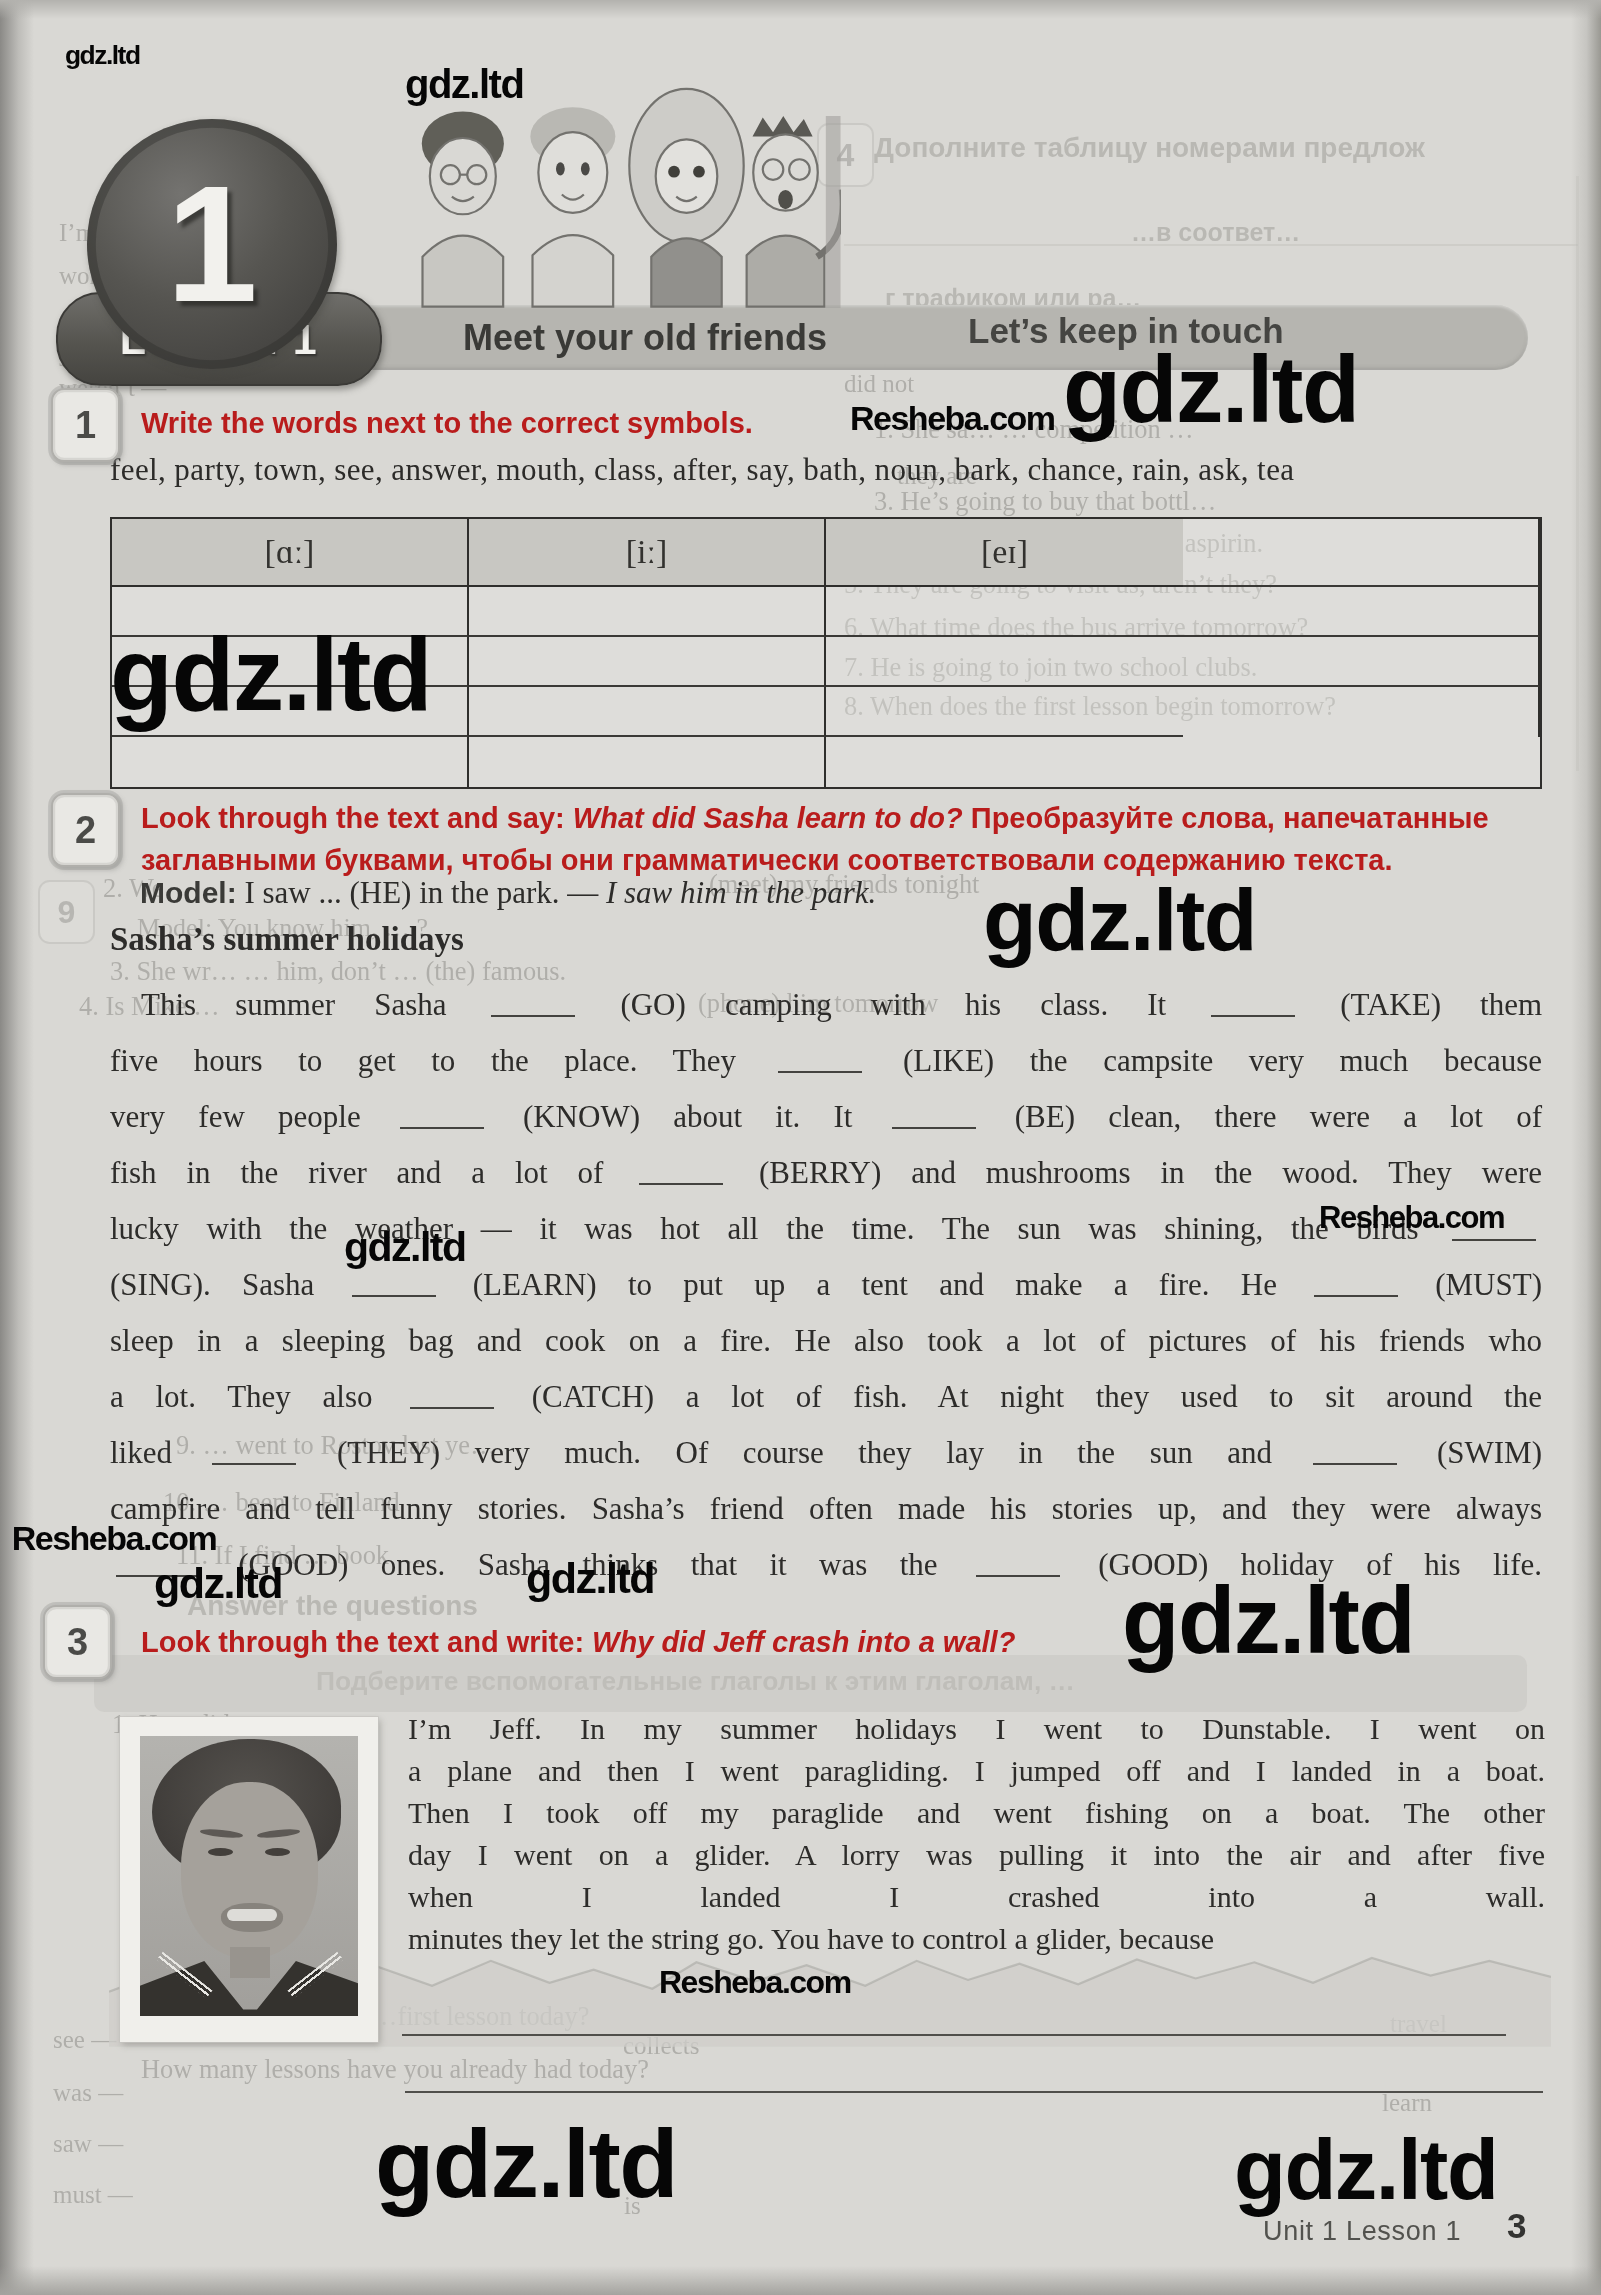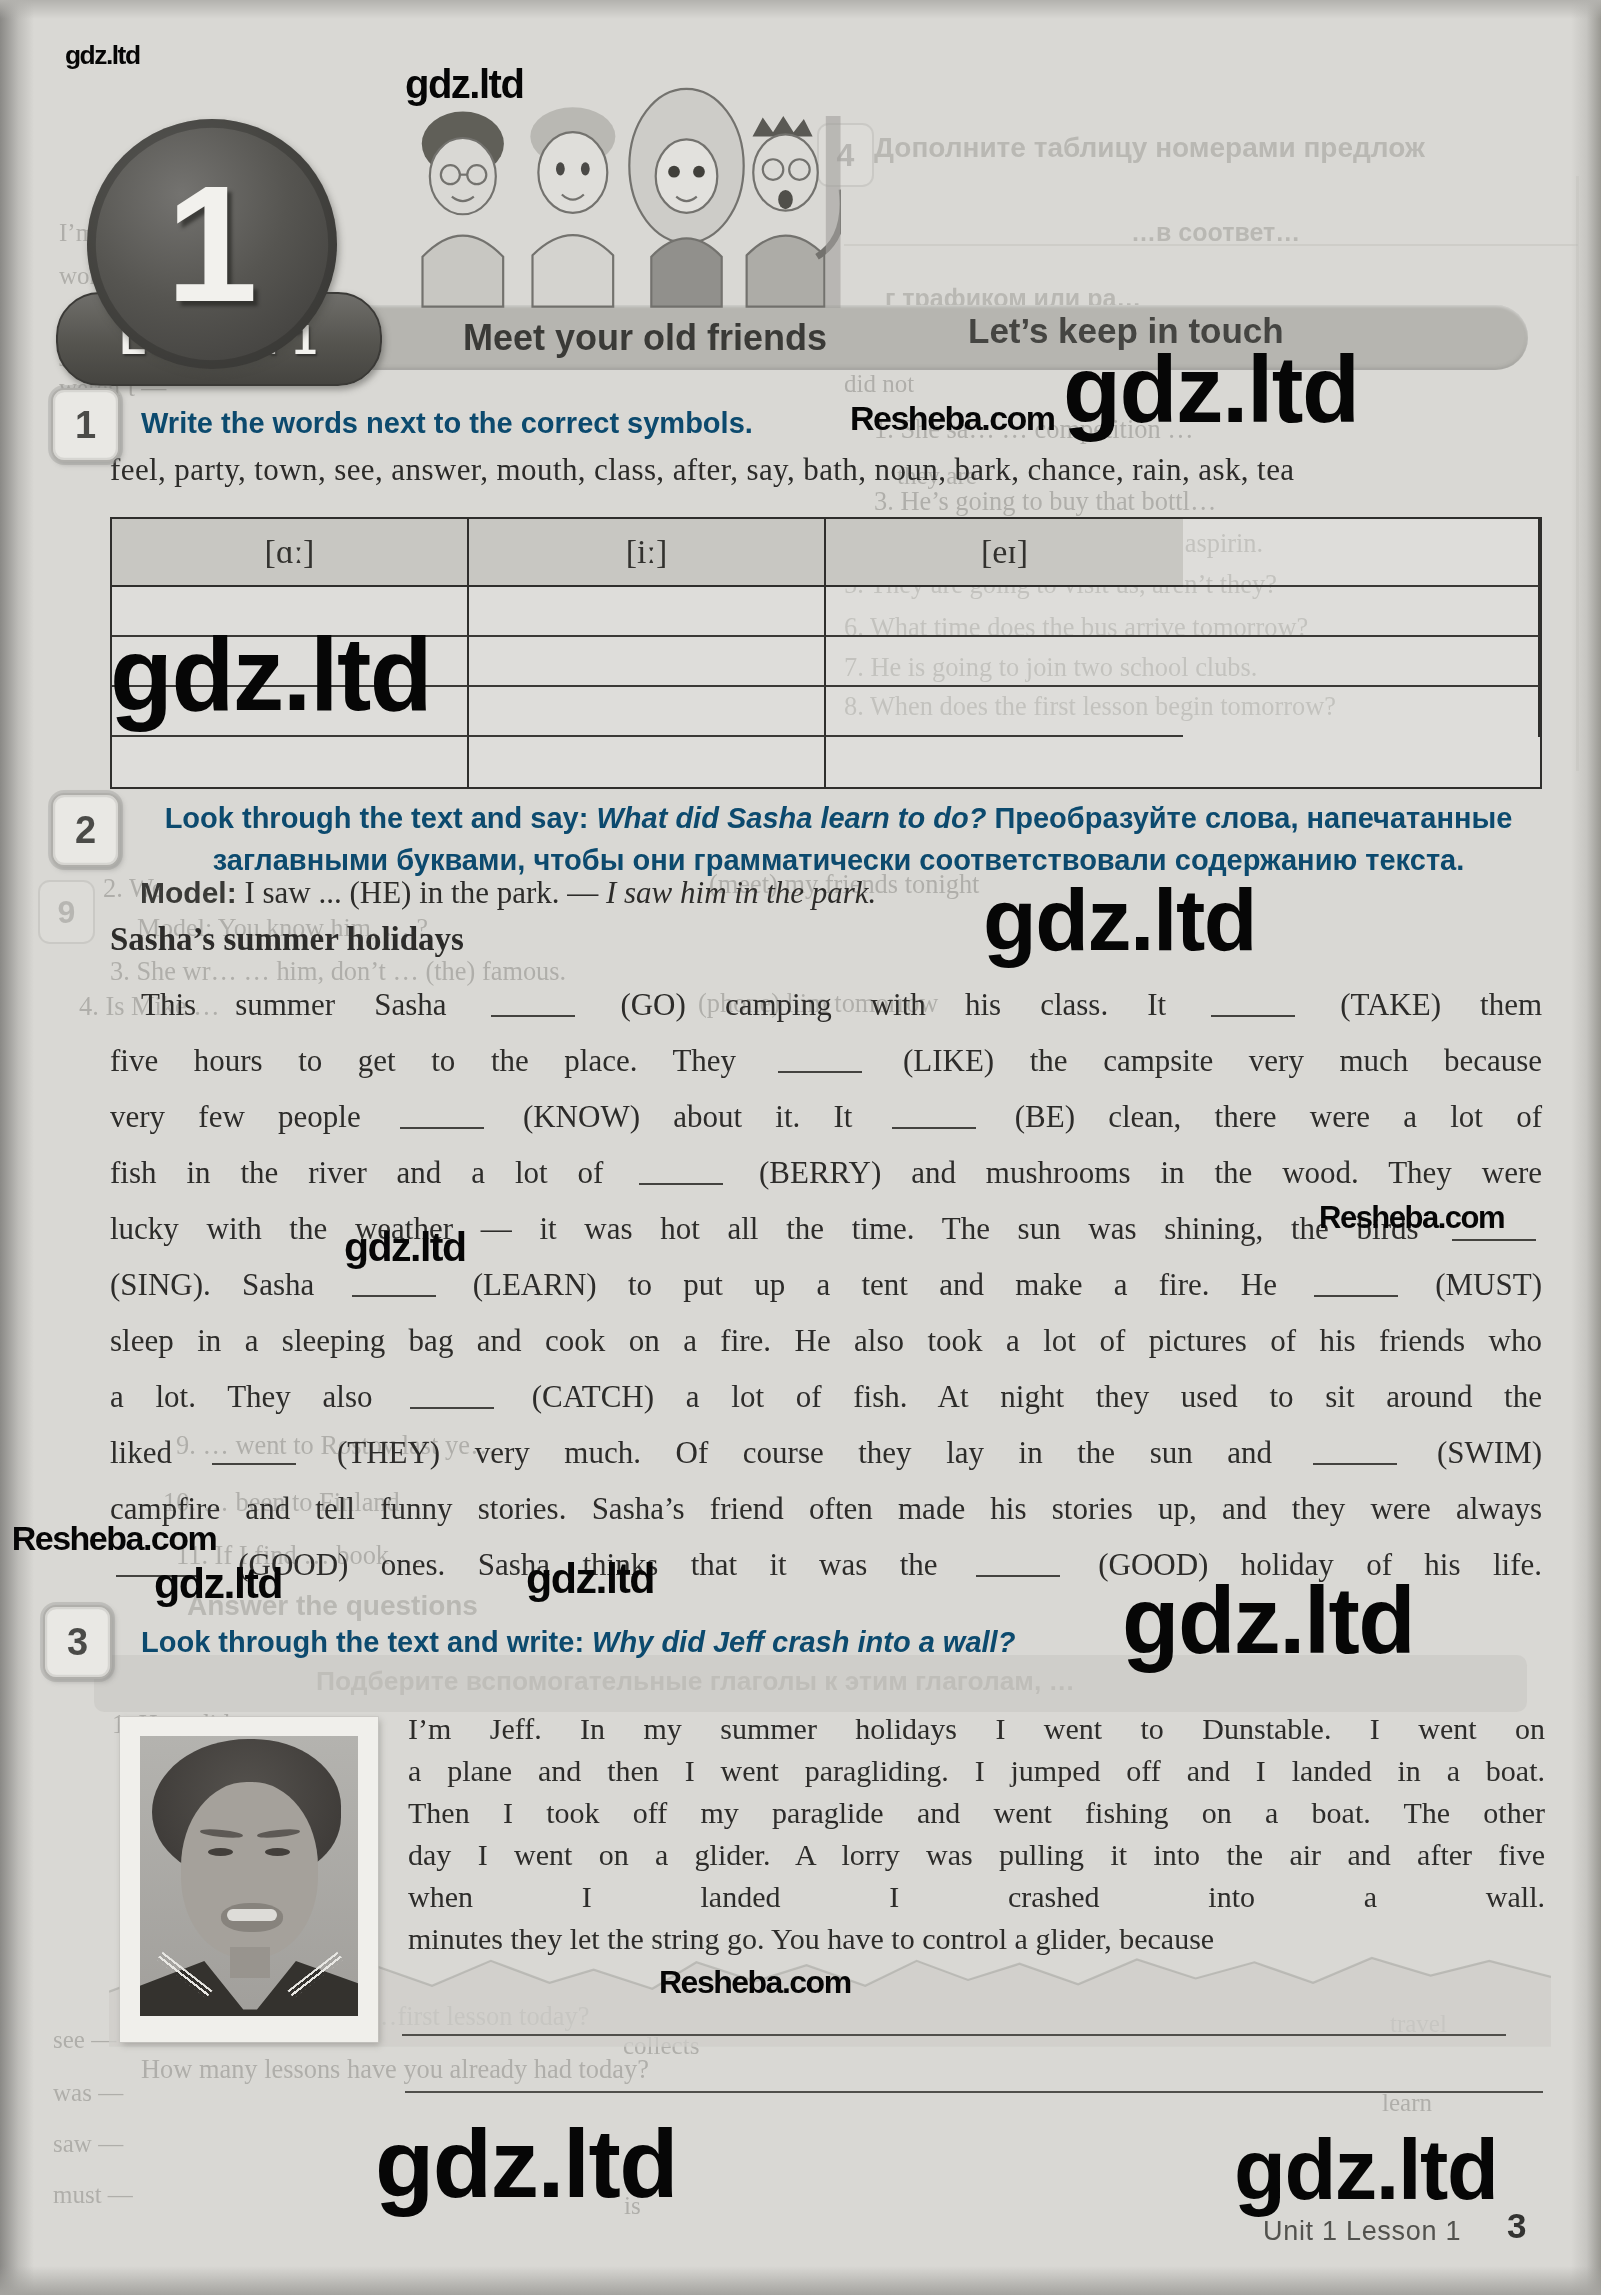--- a/index.html
+++ b/index.html
@@ -34,21 +34,21 @@
   #lesson-capsule{left:56px;top:292px;width:322px;height:90px;border-radius:44px;z-index:11;
       background:linear-gradient(180deg,#6f6e6a 0%,#55544f 55%,#454440 100%);border:2.2px solid #3b3a37;
       box-shadow:2.2px 3.7px 5.9px rgba(80,80,76,.5);display:flex;align-items:center;justify-content:center;}
   #lesson-capsule .t{font:bold 43px "Liberation Sans",sans-serif;color:#f3f2ee;letter-spacing:1.5px;text-shadow:1.5px 2.2px 2.2px rgba(30,30,28,.6);}
   #lesson-title{left:463px;top:317px;font:bold 36px "Liberation Sans",sans-serif;color:#3a3a37;z-index:12;white-space:nowrap;}
   
   .exnum{position:absolute;width:65px;height:70px;background:#e9e8e4;border:2.2px solid #b0afab;border-radius:13.2px;
       box-shadow:0 0 0 2.9px rgba(150,149,145,.35), inset 0 0 0 2.2px #d6d5d1, 2.2px 2.9px 5.1px rgba(110,110,106,.35);
       display:flex;align-items:center;justify-content:center;
       font:bold 38px "Liberation Sans",sans-serif;color:#4b4b48;z-index:12;}
-  .instr{position:absolute;font:bold 29px "Liberation Sans",sans-serif;color:#0c4a6e;z-index:10;line-height:1.45;text-align:center;}
+  .instr{position:absolute;font:bold 29px "Liberation Sans",sans-serif;color:#b91c1c;z-index:10;line-height:1.45;}
   .instr i{font-style:italic;}
   
   #words{left:110px;top:452px;width:1439px;font-size:31px;color:#2c2b29;z-index:10;letter-spacing:0.4px;}
   #ph-table{left:110px;top:517px;width:1432px;z-index:10;display:grid;
       grid-template-columns:repeat(4,1fr);grid-template-rows:68px 50px 50px 50px 50px;
       border:2.9px solid #2f2e2c;box-sizing:border-box;background:rgba(233,232,228,.35);}
   #ph-table .hc{background:#c8c7c2;border-bottom:2.9px solid #2f2e2c;display:flex;align-items:center;justify-content:center;
       font-size:34px;color:#33322f;}
   #ph-table .c{border-bottom:2.2px solid #3a3936;}
   #ph-table .rb{border-right:2.2px solid #2f2e2c;}

